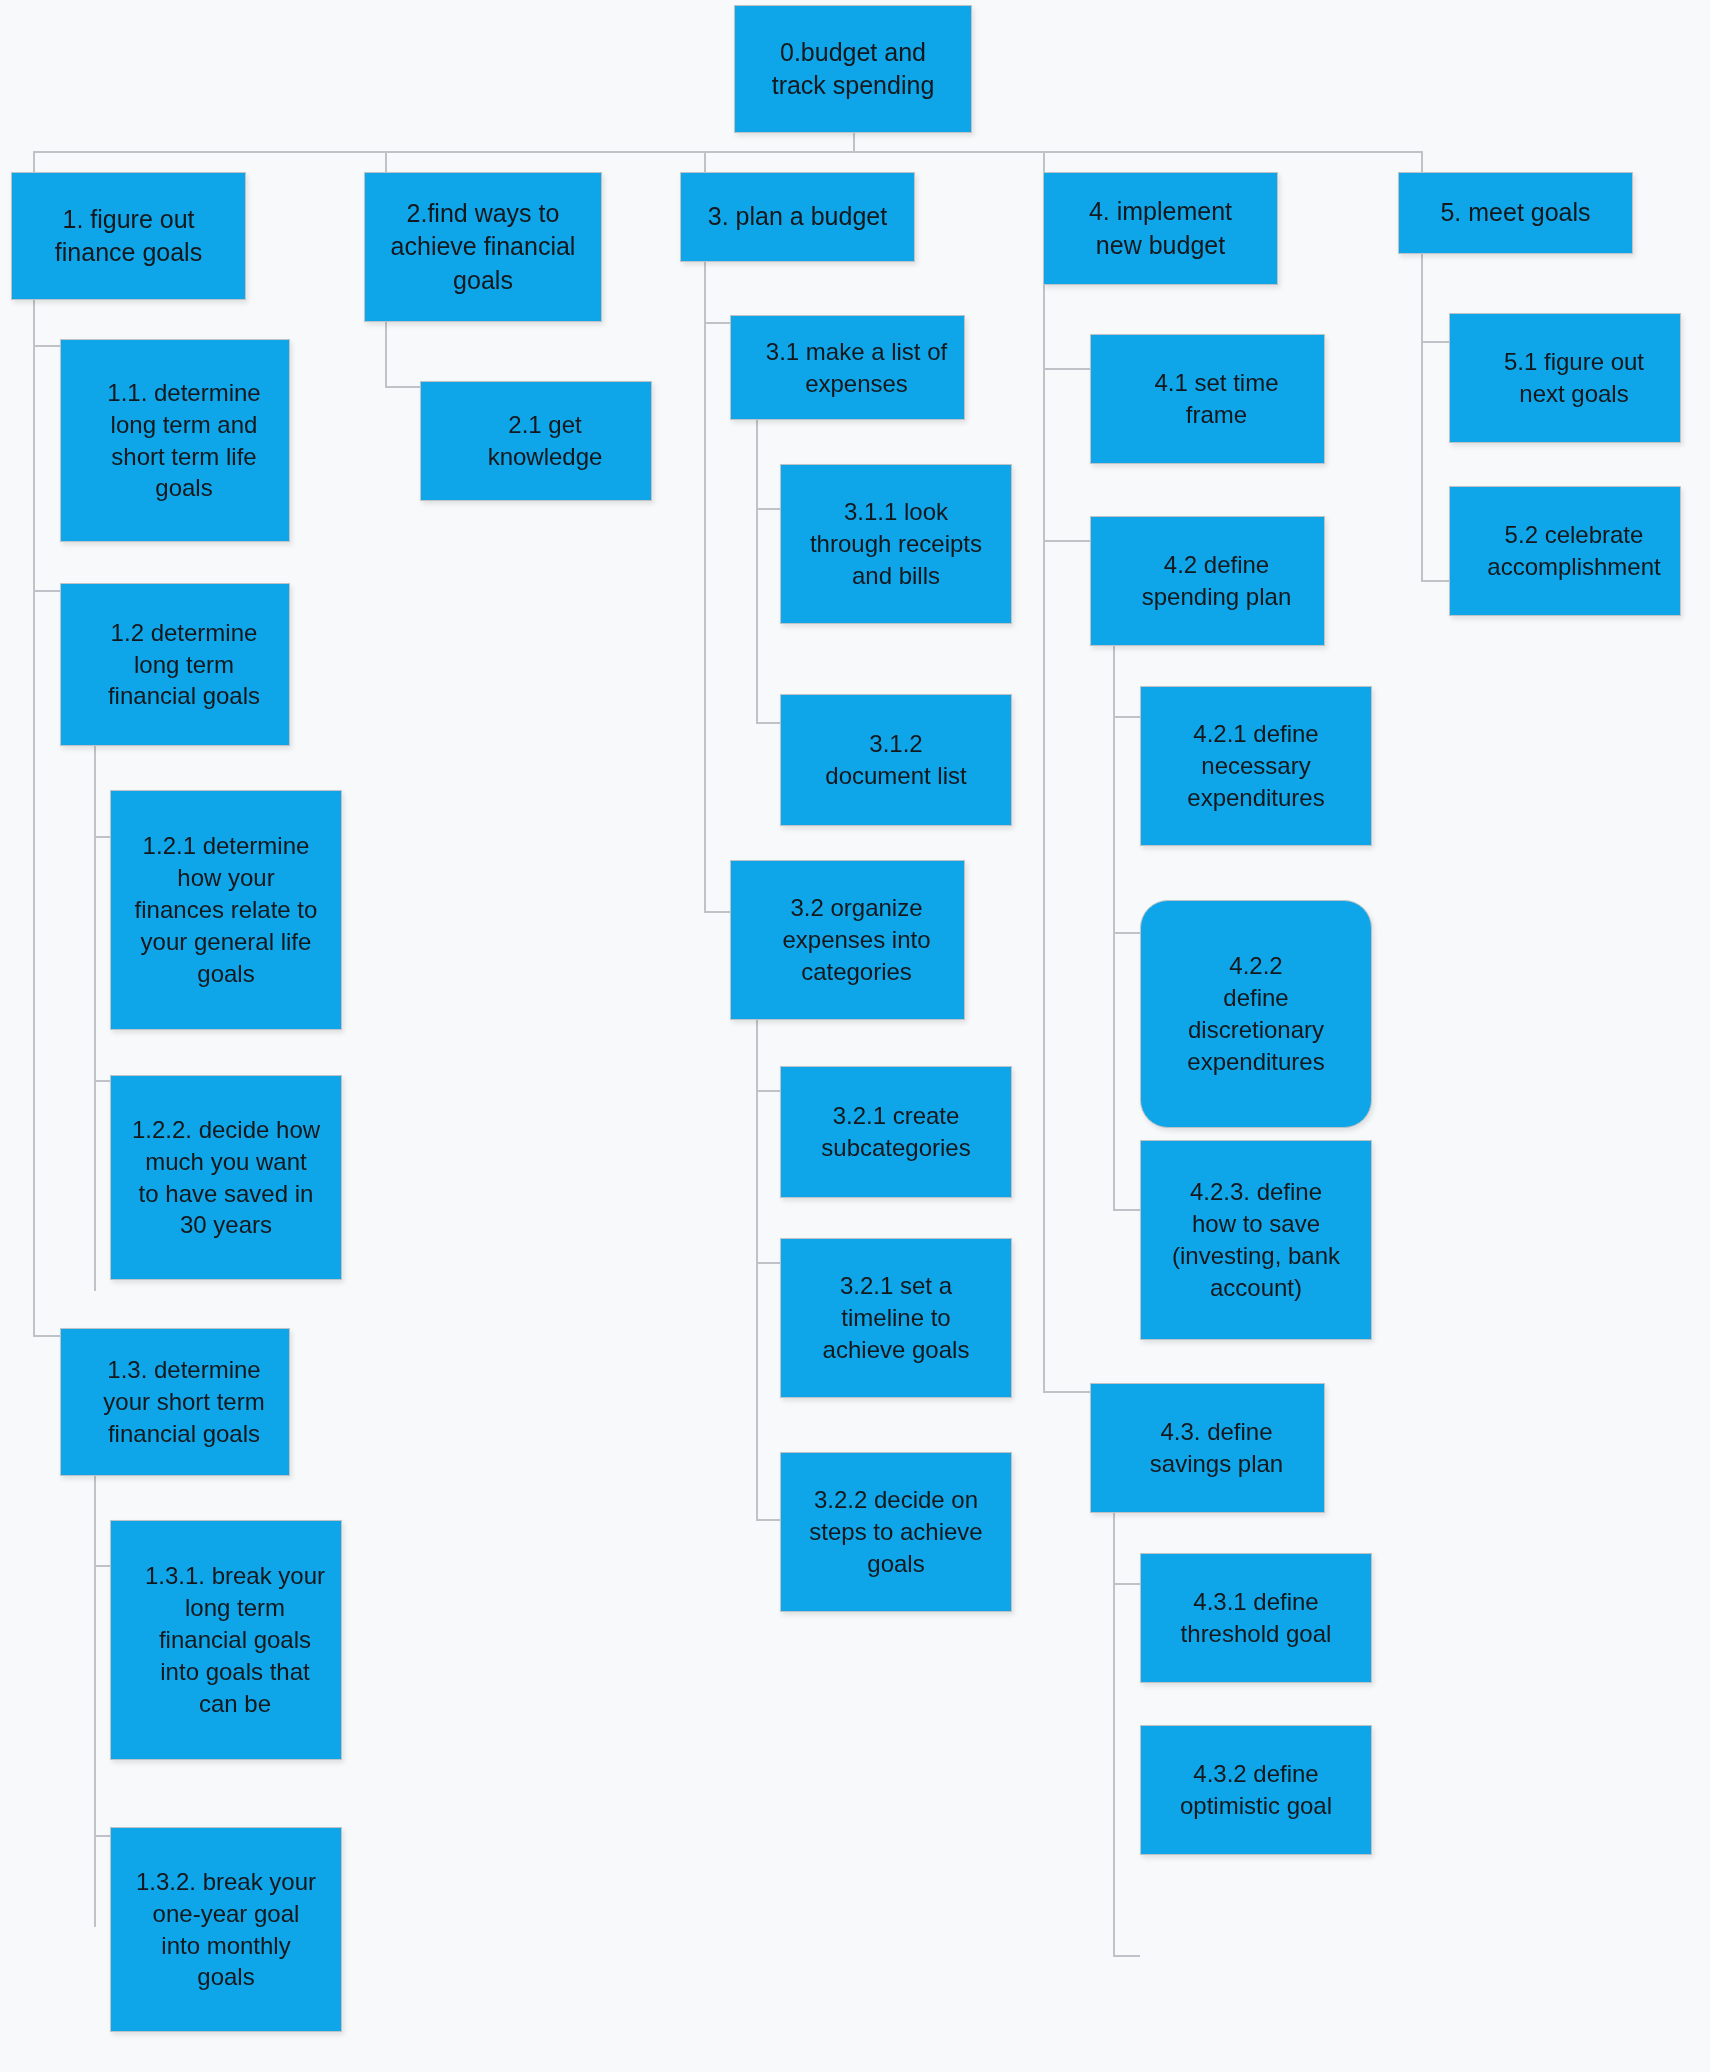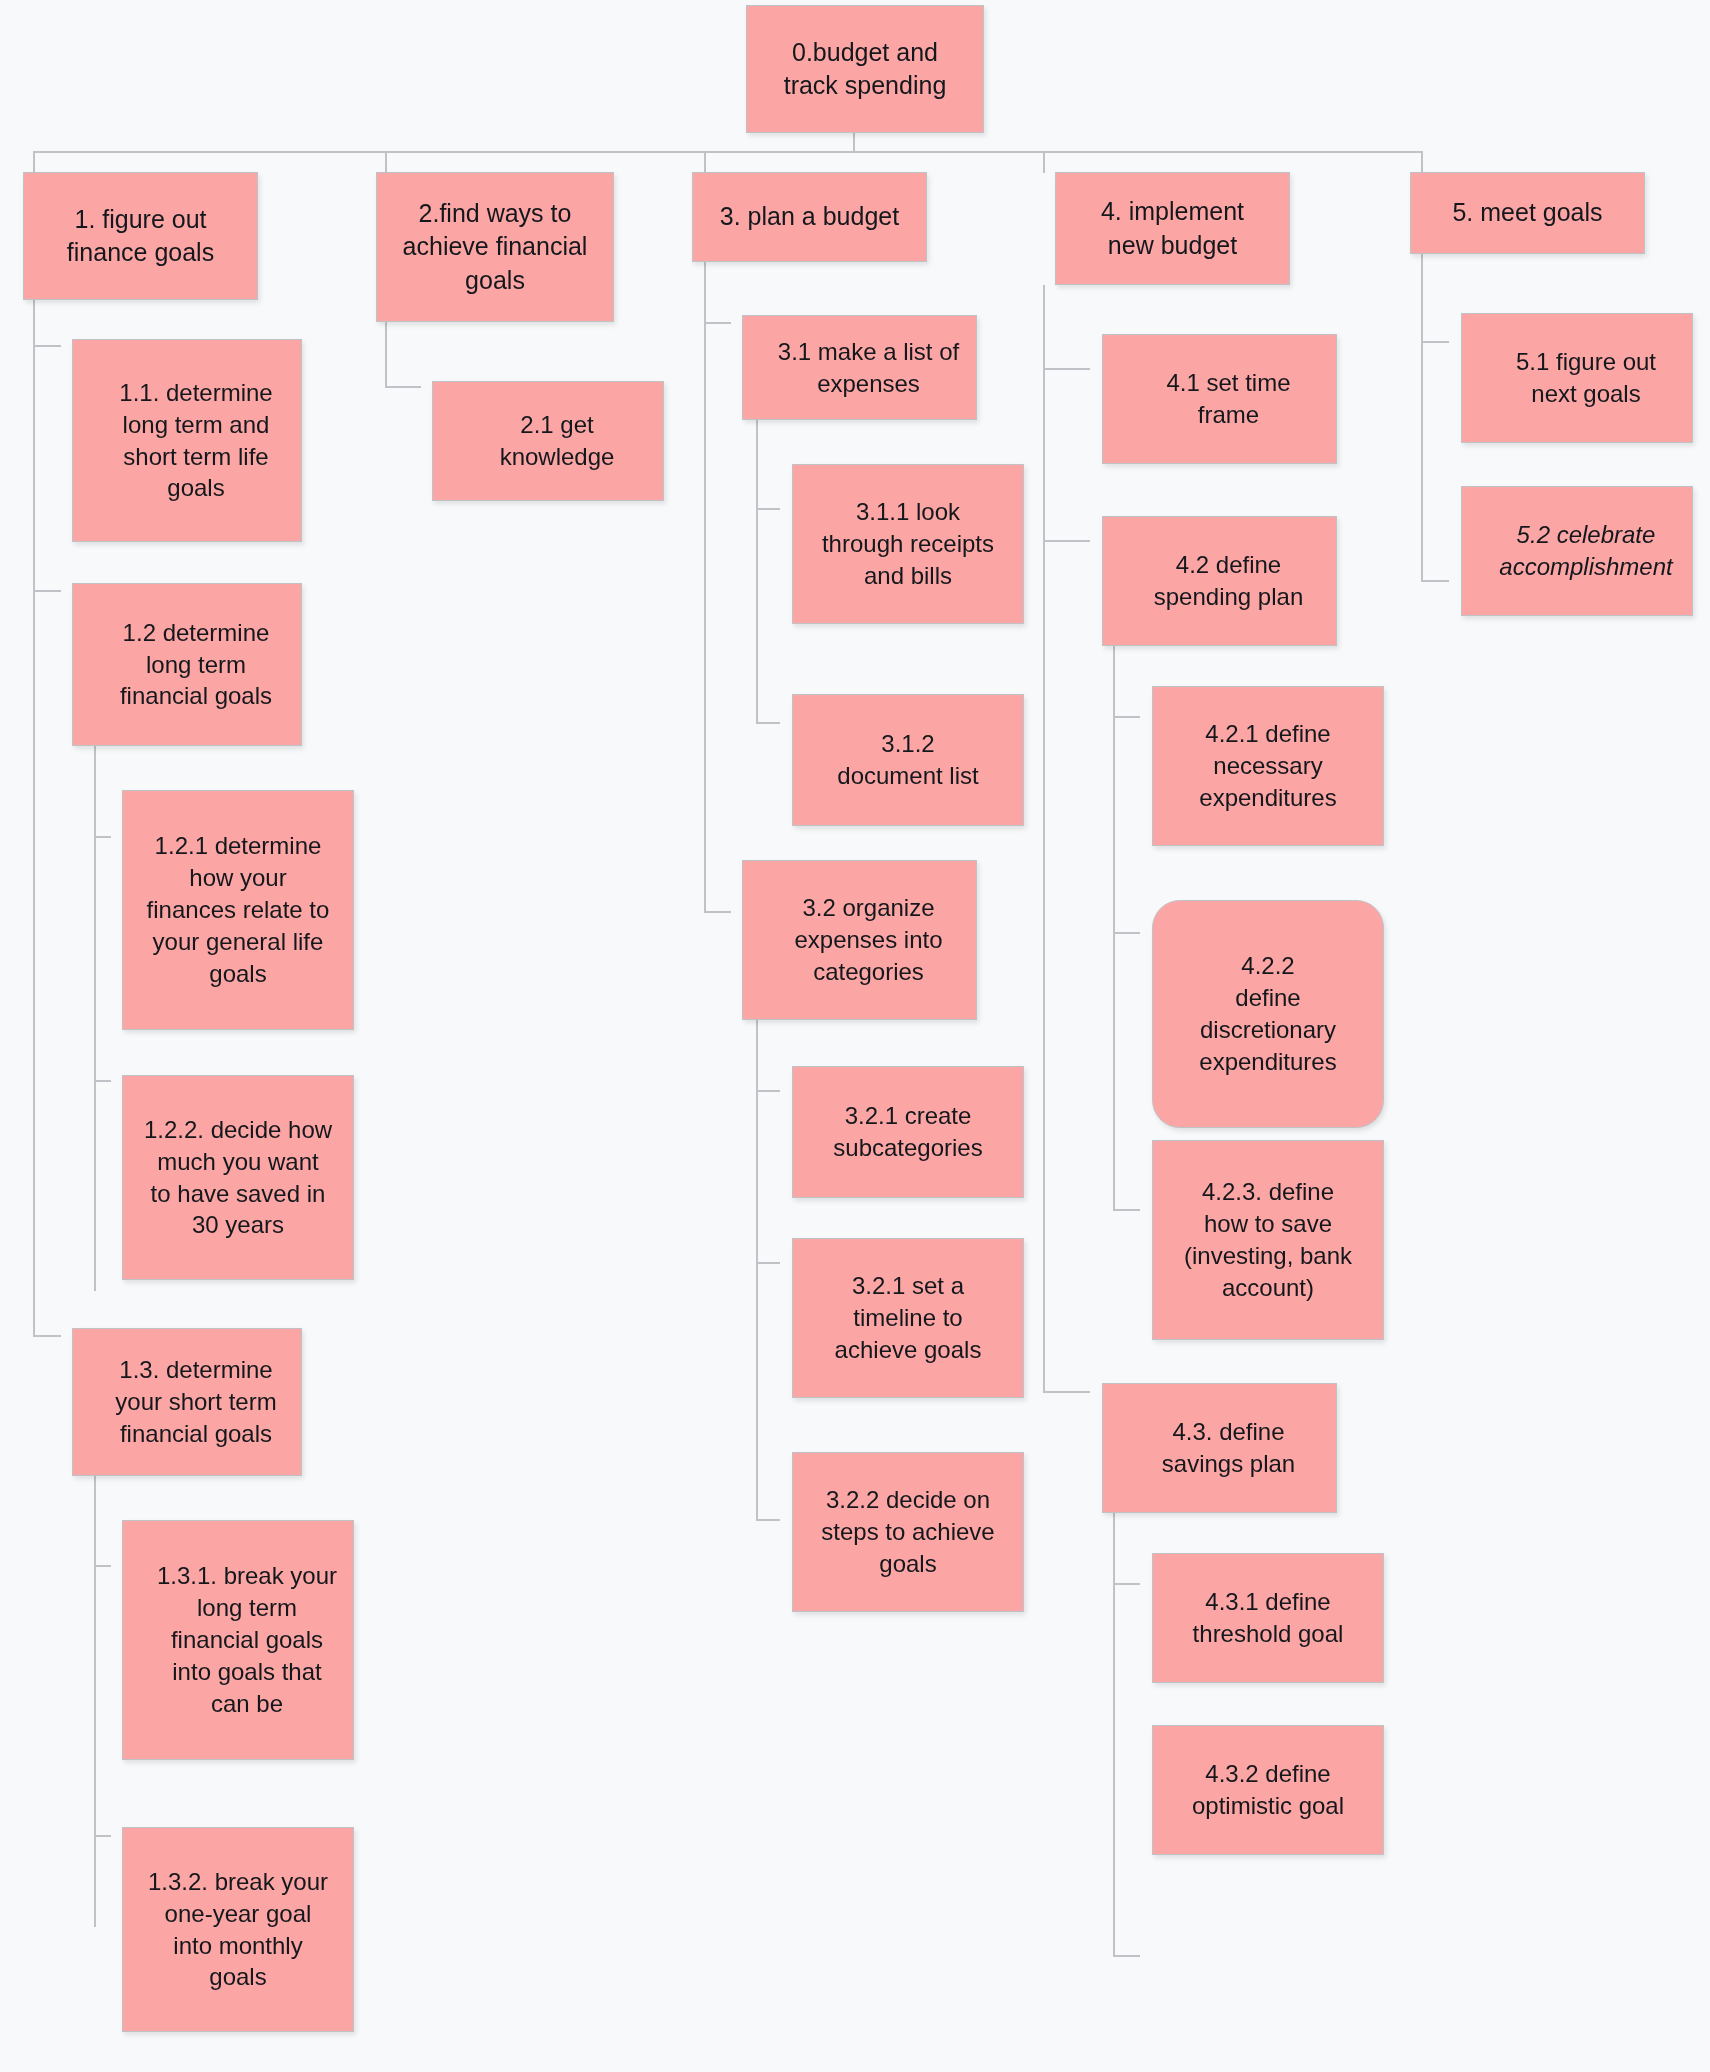--- a/index.html
+++ b/index.html
@@ -14,32 +14,31 @@
   #canvas {
     position: relative;
     width: 1710px;
     height: 2072px;
     background: #f7f9fb;
     overflow: hidden;
   }
   .node {
     position: absolute;
     box-sizing: border-box;
-    background: #fca5a5;
+    background: #0ea5e9;
     border: 1px solid #bfc3c7;
     box-shadow: 2px 3px 5px rgba(0,0,0,0.10);
     display: flex;
     align-items: center;
     justify-content: center;
     text-align: center;
     color: #14181c;
     padding: 6px 10px;
     line-height: 1.33;
     z-index: 3;
-    margin-left: 12px;
   }
   .node .label {
     display: block;
     width: 100%;
     white-space: pre-line;
   }
   
   .lvl0 { font-size: 25px; }
   .lvl1 { font-size: 25px; }
   .lvl2 { font-size: 24px; padding-left: 28px; }
@@ -255,18 +254,18 @@
 optimistic goal</span>
   </div>
 
   <div class="node lvl1" style="left:1398px; top:172px; width:235px; height:82px;">
     <span class="label">5. meet goals</span>
   </div>
   <div class="node lvl2" style="left:1449px; top:313px; width:232px; height:130px;">
     <span class="label">5.1 figure out
 next goals</span>
   </div>
-  <div class="node lvl2" style="left:1449px; top:486px; width:232px; height:130px;font-style:italic;">
+  <div class="node lvl2" style="left:1449px; top:486px; width:232px; height:130px;">
     <span class="label">5.2 celebrate
 accomplishment</span>
   </div>
 
 </div>
 
 </body></html>

